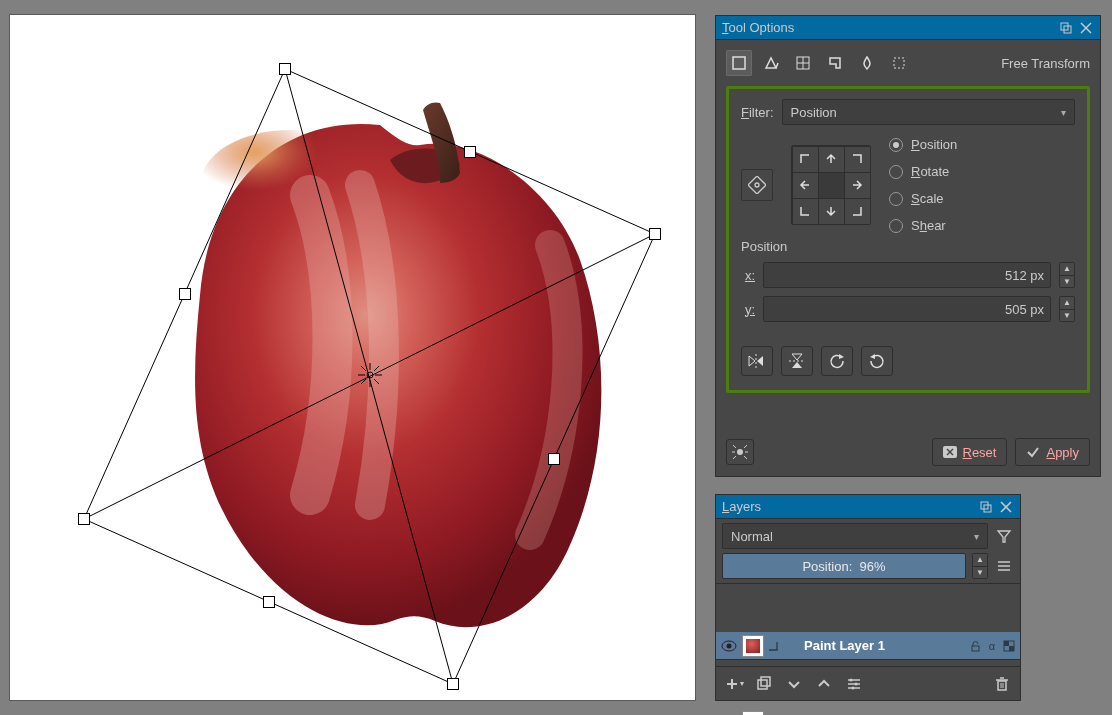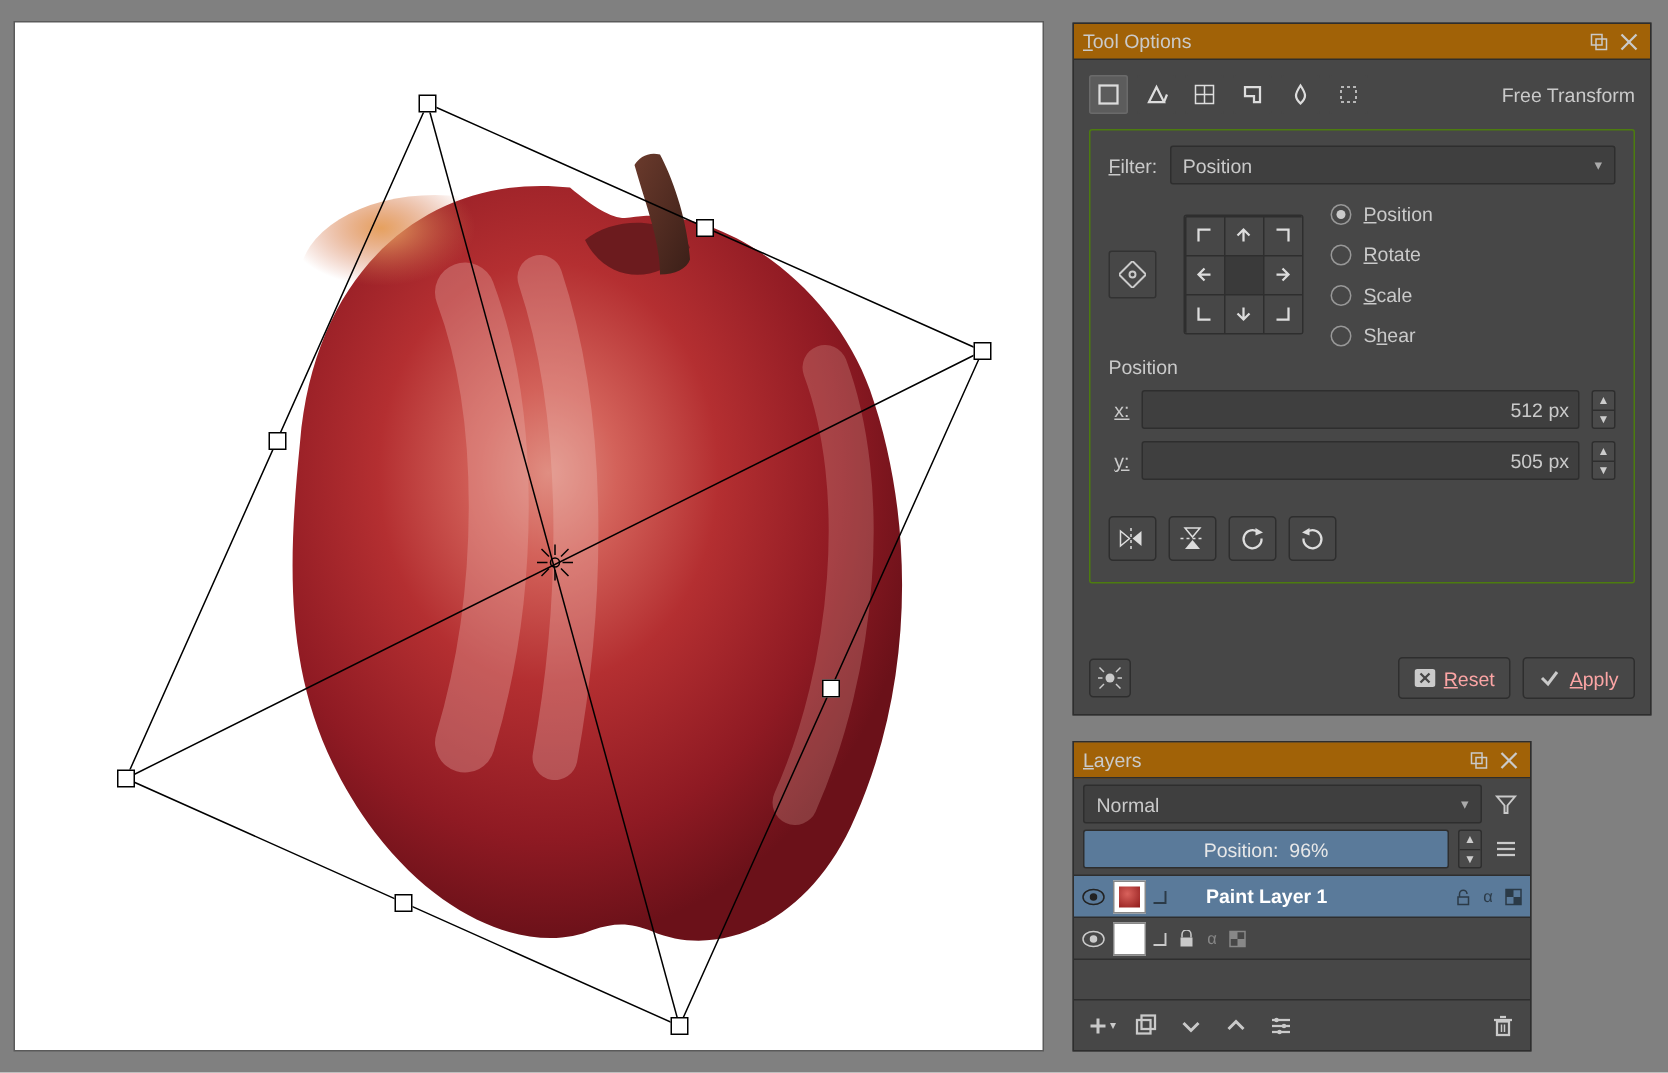--- a/index.html
+++ b/index.html
@@ -34,21 +34,21 @@
     position: absolute;
     background: #474747;
     border: 1px solid #2e2e2e;
   }
   .panel-title {
     height: 24px;
     display: flex;
     align-items: center;
     justify-content: space-between;
     padding: 0 6px;
-    background: #a16207;
+    background: #0369a1;
     border-bottom: 1px solid #2e2e2e;
   }
   .panel-title .label { color: #cacaca; }
   .panel-title .label u { text-decoration: underline; }
   .panel-title .controls { display:flex; gap:4px; }
   .titlebar-btn {
     width:16px; height:16px; display:flex; align-items:center; justify-content:center;
     color:#cacaca; cursor:pointer;
   }
   .tool-options-panel {
@@ -71,21 +71,21 @@
   .mode-icons { display:flex; gap:6px; align-items:center; }
   .mode-btn {
     width:26px; height:26px; display:flex; align-items:center; justify-content:center;
     background:#474747; border:0; cursor:pointer;
     border-radius:2px;
   }
   .mode-btn.selected { background:#5c5c5c; box-shadow: inset 0 0 0 1px #6a6a6a; border-radius:2px; }
   .mode-label { color:#cacaca; }
   .section-box {
     background:#474747;
-    border:1px solid #4d7c0f;
+    border:3px solid #4d7c0f;
     border-radius:2px;
     padding:10px 12px 14px 12px;
     margin-bottom:10px;
   }
   .filter-row { display:flex; align-items:center; gap:8px; margin-bottom:12px; }
   .filter-row label { color:#cacaca; }
   .dropdown {
     flex:1;
     height:26px;
     background:#3f3f3f;
@@ -148,20 +148,21 @@
   .opacity-row { display:flex; gap:6px; padding:0 6px 4px 6px; align-items:center; }
   .opacity-bar {
     flex:1; height:26px; background:#5a7a9a; border:1px solid #2e2e2e; border-radius:2px;
     display:flex; align-items:center; justify-content:center; color:#e8e8e8; position:relative;
     cursor:pointer;
   }
   .layer-list { border-top:1px solid #2e2e2e; }
   .layer-row {
     height:28px; display:flex; align-items:center; gap:4px; padding:12px 4px;
     border-bottom:1px solid #2e2e2e;
+    margin-top:48px;
   }
   .layer-row.selected { background:#5a7a9a; color:#fff; }
   .eye-btn { width:18px; display:flex; justify-content:center; cursor:pointer;}
   .thumb { width:22px; height:22px; border:1px solid #888; background:#fff; position:relative;}
   .thumb .apple-mini { position:absolute; inset:3px; background:radial-gradient(circle at 40% 35%, #d9625c, #8f1a1a);}
   .layer-name { flex:1; padding-left:20px;}
   .layer-icons { display:flex; gap:3px; }
   .layer-icons span { width:14px; height:14px; display:flex; align-items:center; justify-content:center; color:#333;}
   .layer-row.selected .layer-icons span { color:#2b3a47; }
   .layers-bottom { position:absolute; left:0; right:0; bottom:0; height:34px; border-top:1px solid #2e2e2e; display:flex; align-items:center; justify-content:space-between; padding:0 8px; background:#474747;}

